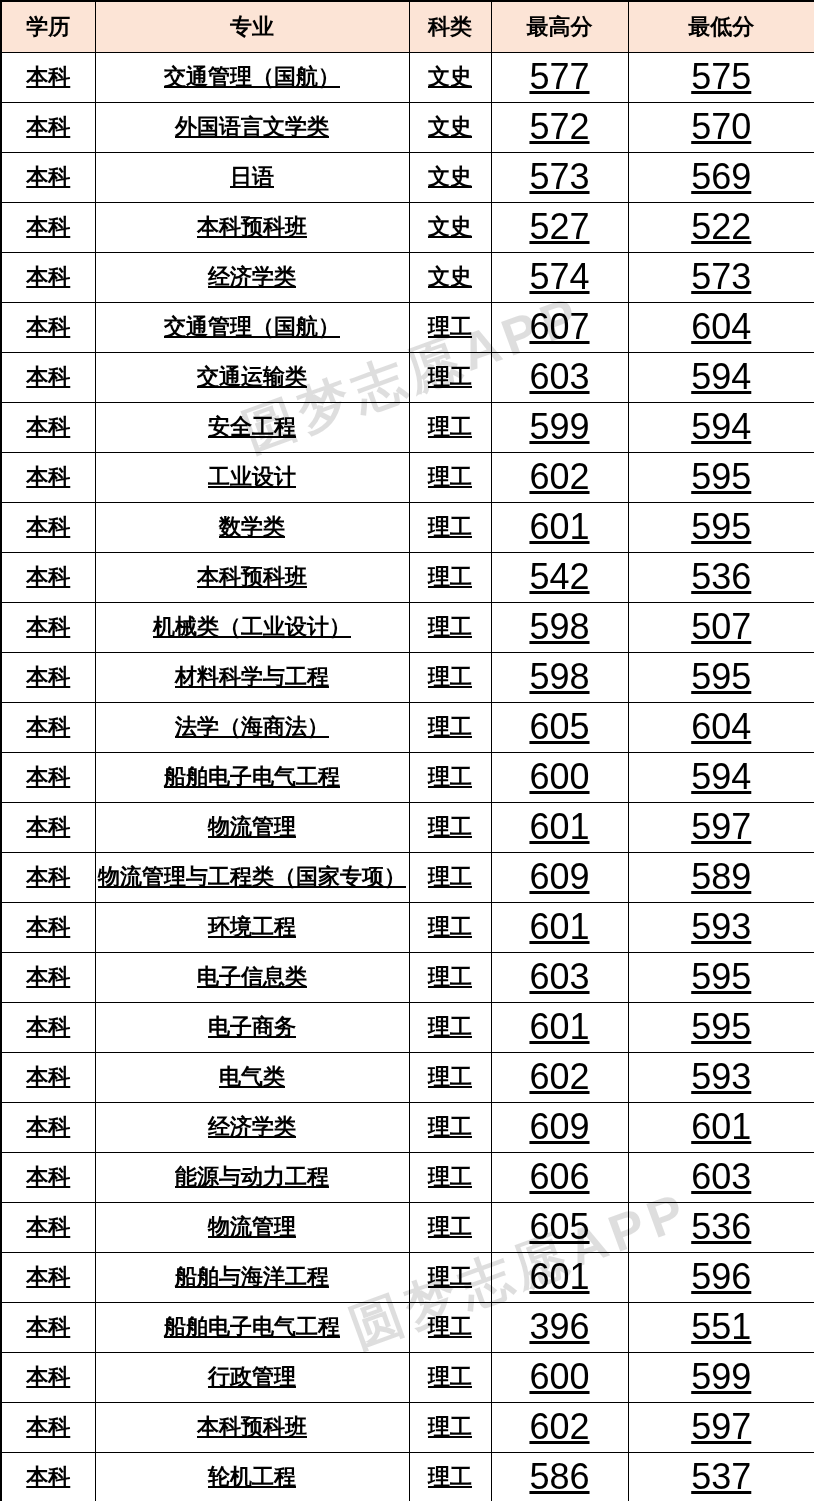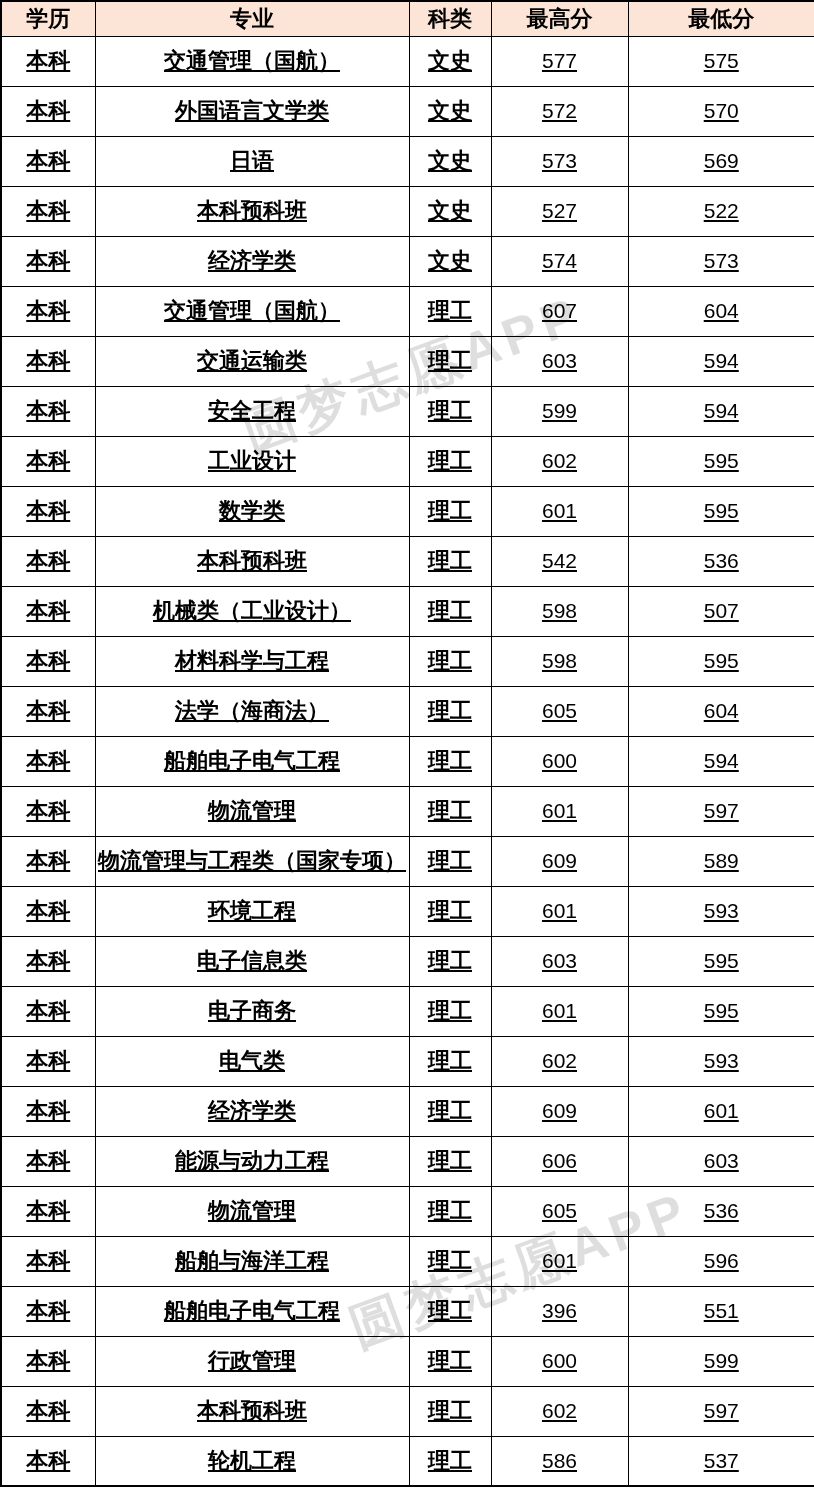--- a/index.html
+++ b/index.html
@@ -43,33 +43,33 @@
   .score-table th,
   .score-table td {
     border: 1px solid #000000;
     text-align: center;
     vertical-align: middle;
     padding: 0;
     overflow: hidden;
     background: transparent;
     color: #000000;
   }
-  .score-table thead tr { height: 35px; }
+  .score-table thead tr { height: 51px; }
   .score-table tbody tr { height: 50px; text-decoration: underline; }
   .score-table thead th {
     background: #FCE4D6;
     font-size: 22px;
     font-weight: 700;
   }
   .cell.zh {
     font-size: 22px;
     font-weight: 700;
   }
   .cell.num {
-    font-size: 21px;
+    font-size: 36px;
     font-weight: 400;
     margin-left: 40px;
   }
 </style>
 </head>
 <body>
 
 <div class="page">
 
   <div class="watermark wm1">圆梦志愿APP</div>

